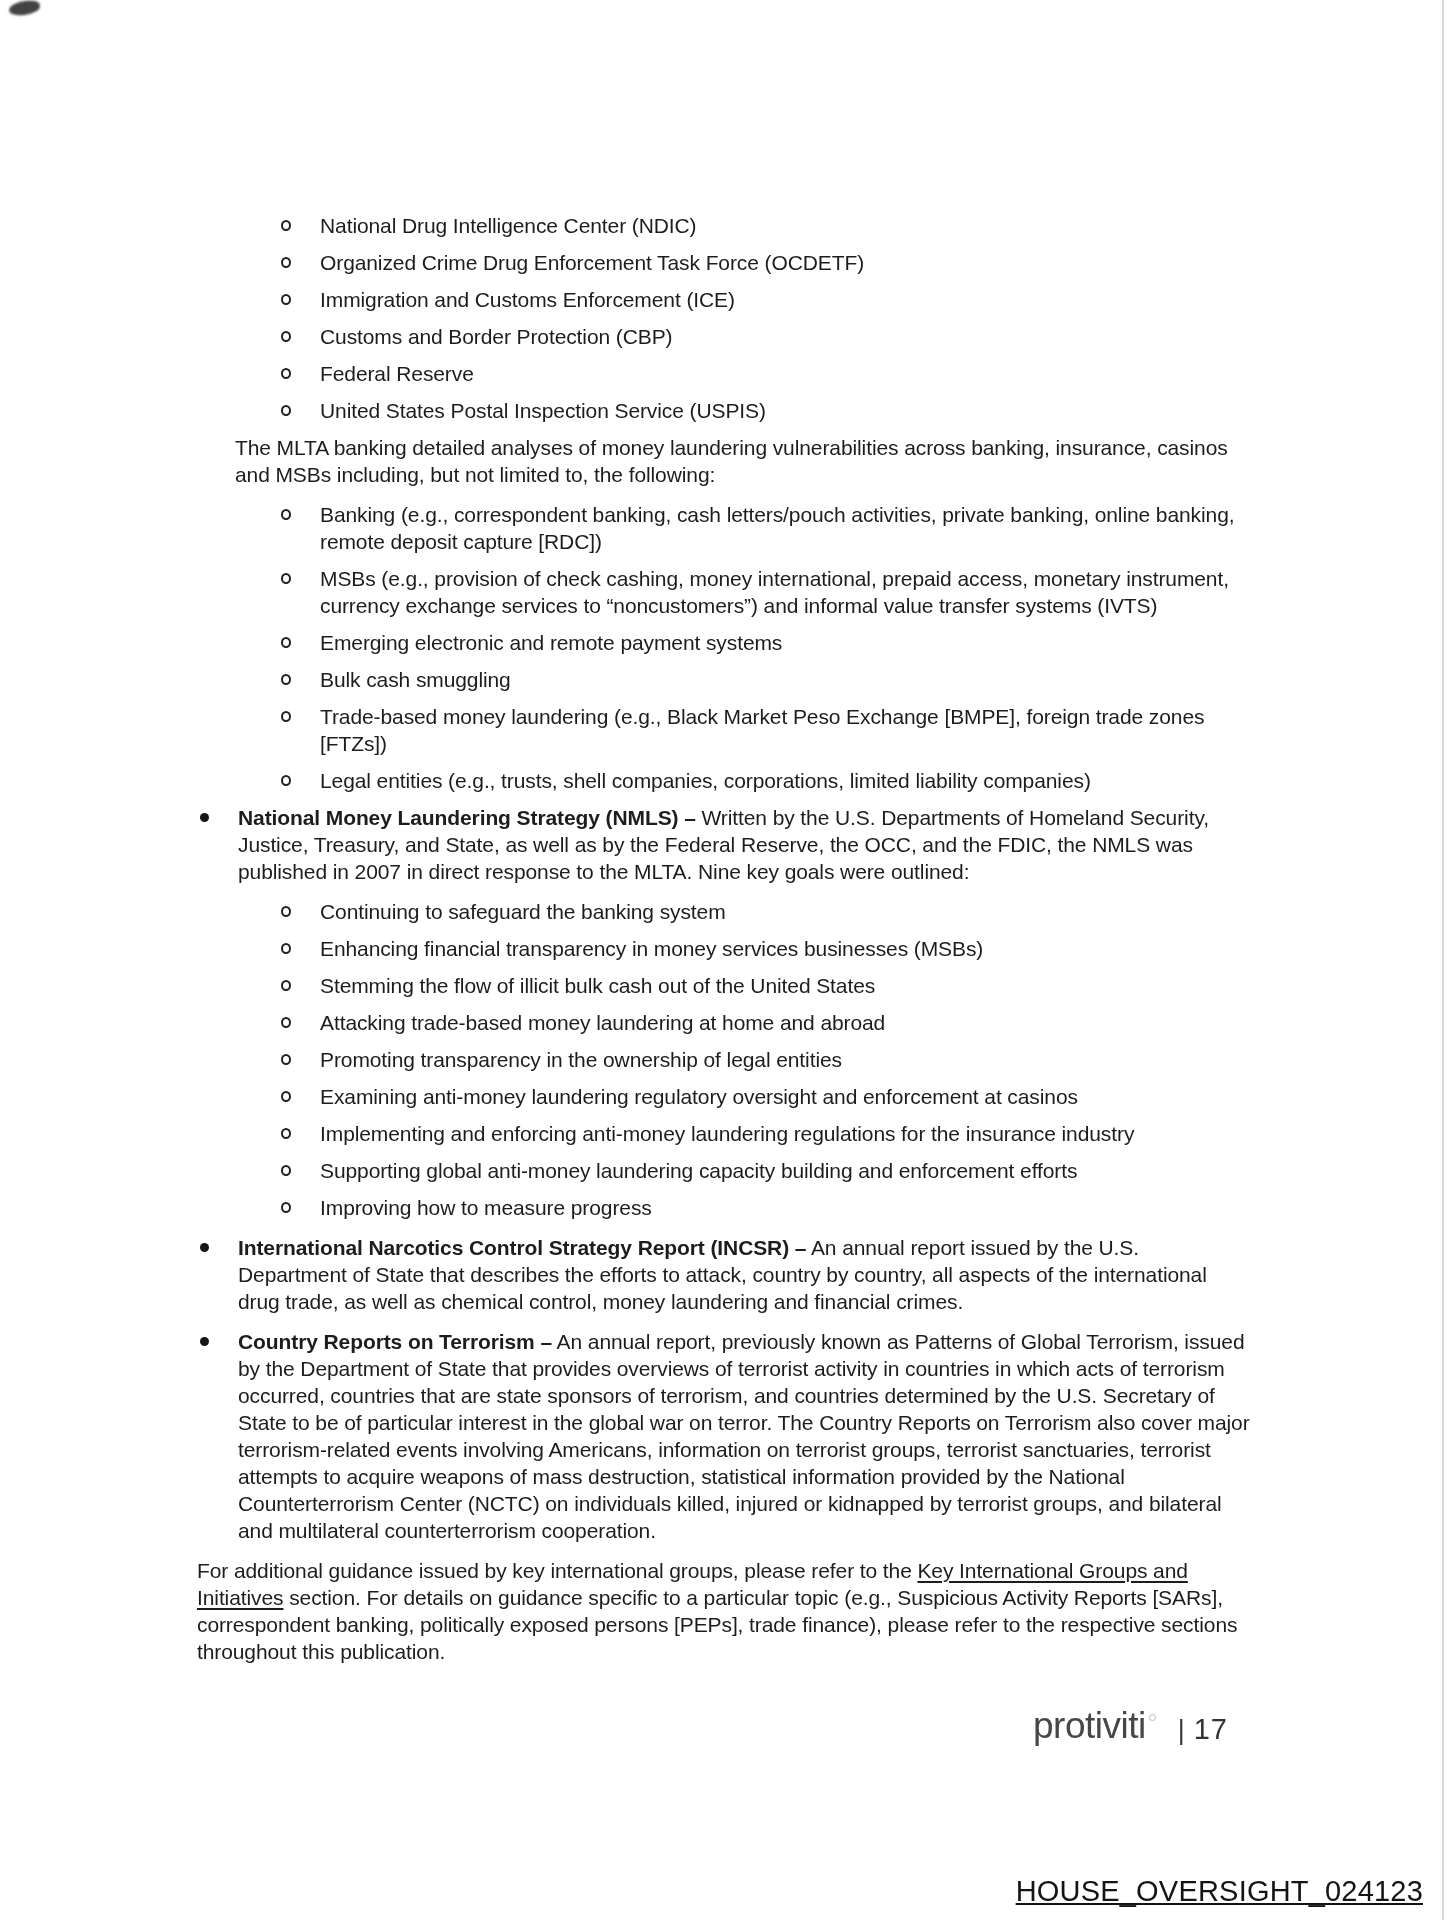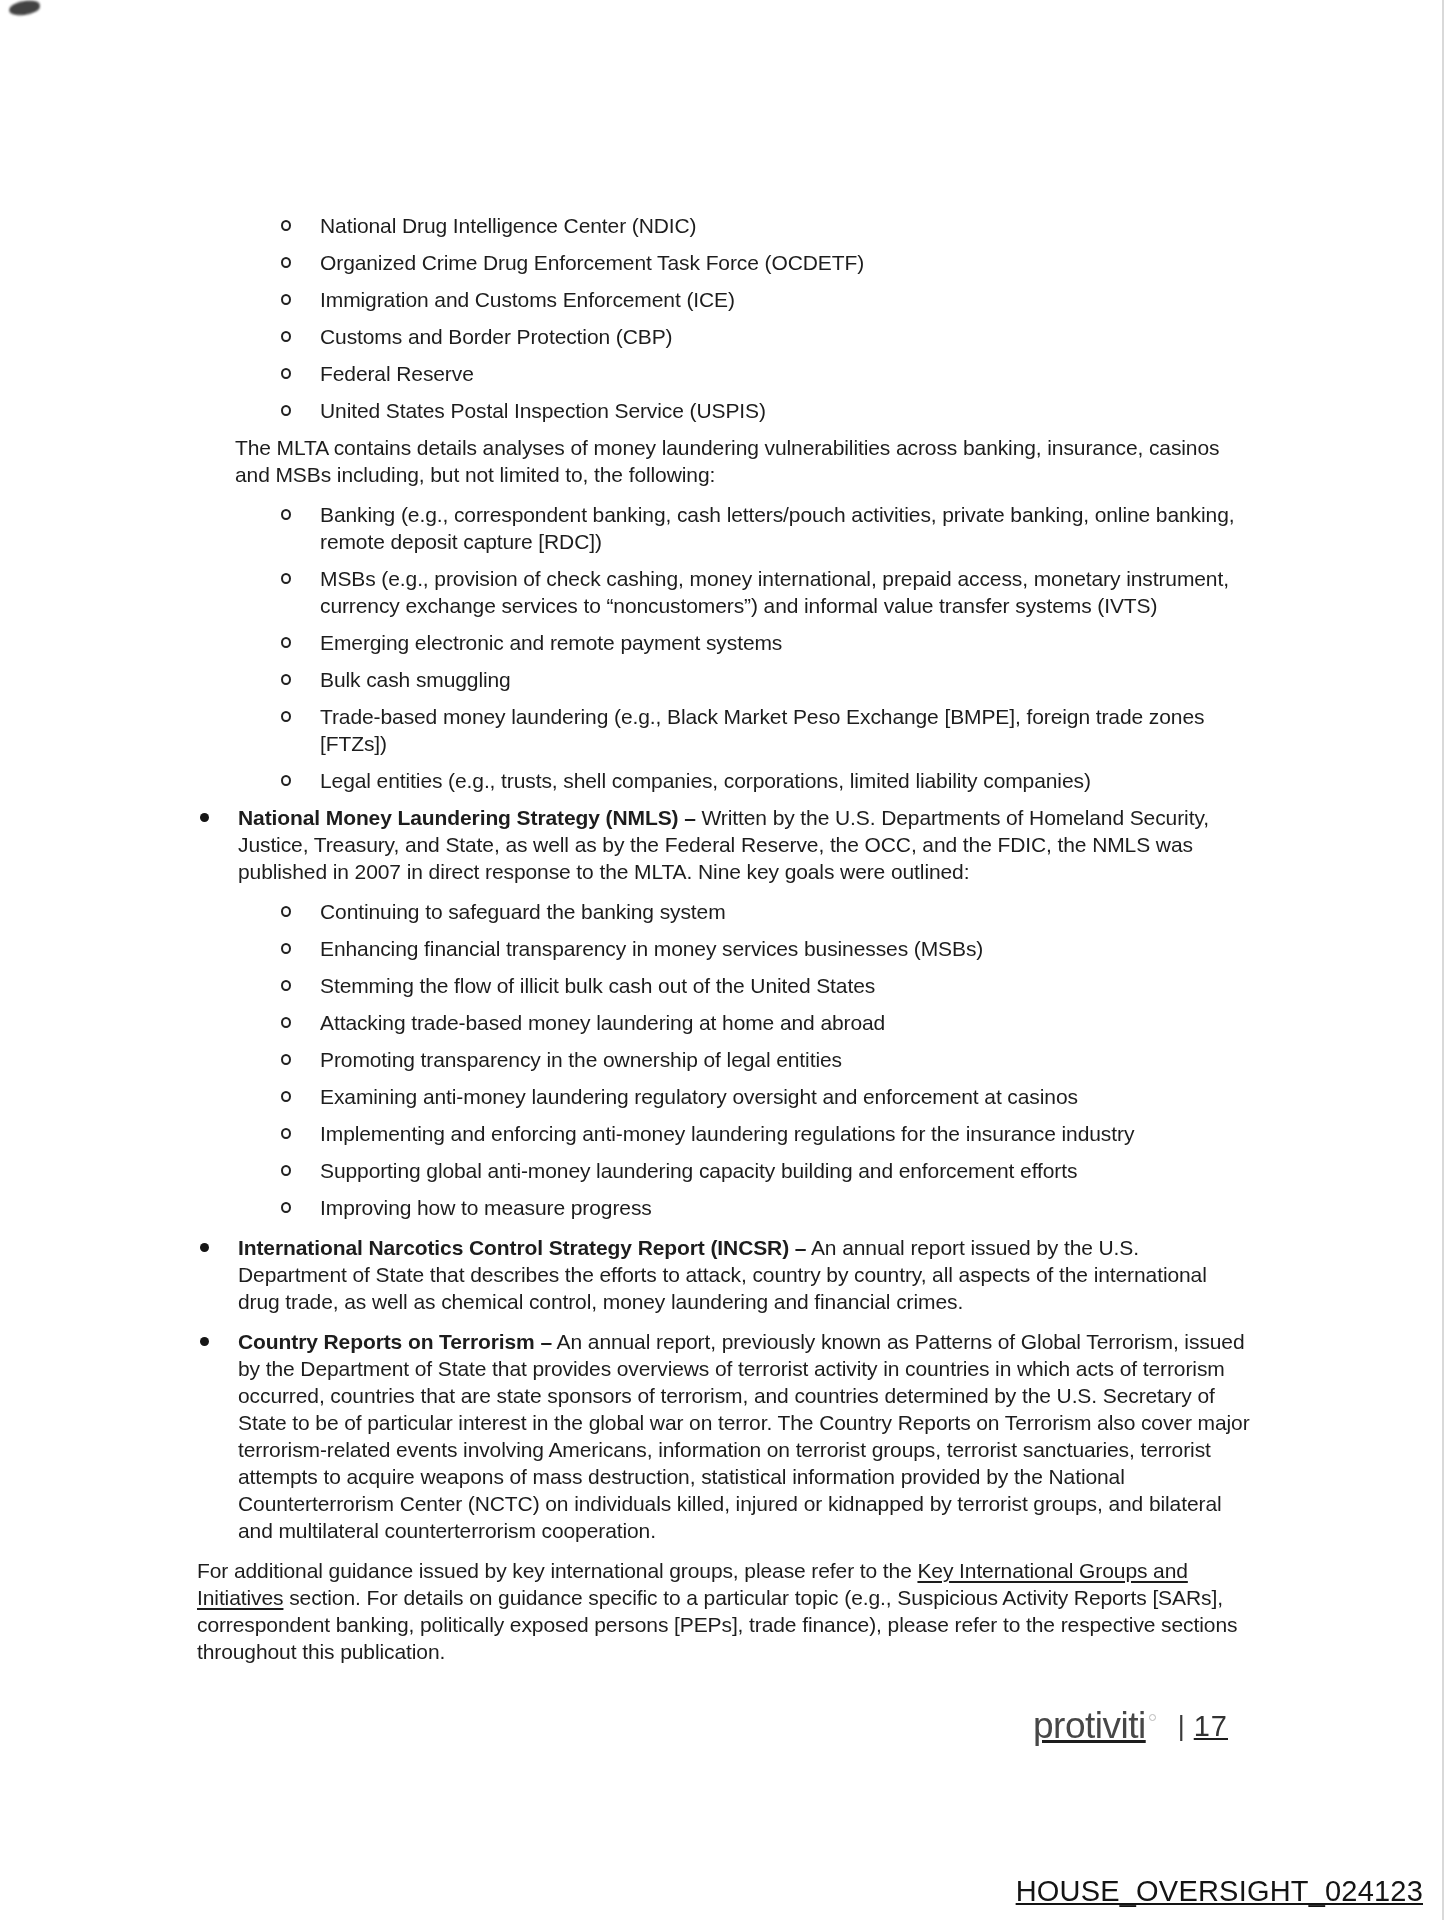--- a/index.html
+++ b/index.html
@@ -60,23 +60,22 @@
   .ref-link{
     text-decoration:underline;
     text-decoration-thickness:2px;
     text-underline-offset:3px;
     color:#1d1d1d;
   }
   .closing{width:1053px;}
   
   .brandline{
     position:absolute;top:1706px;right:218px;
-    display:flex;align-items:center;
+    display:flex;align-items:flex-end;
     white-space:nowrap;
-    text-decoration:underline;
   }
   .brand{
     font-size:37px;line-height:40px;
     color:var(--brand,#474747);
     letter-spacing:-0.5px;
   }
   .reg{
     width:5px;height:5px;border:1px solid #b9b9b9;border-radius:50%;
     align-self:flex-start;margin:8px 0 0 3px;
   }
@@ -131,21 +130,21 @@
           <span class="o-bullet"></span>
           <span class="li-text">Federal Reserve</span>
         </li>
 
         <li class="sub-item">
           <span class="o-bullet"></span>
           <span class="li-text">United States Postal Inspection Service (USPIS)</span>
         </li>
       </ul>
 
-    <p class="para indent">The MLTA contains details analyses of money laundering vulnerabilities across banking, insurance, casinos and MSBs including, but not limited to, the following:</p>
+    <p class="para indent">The MLTA banking detailed analyses of money laundering vulnerabilities across banking, insurance, casinos and MSBs including, but not limited to, the following:</p>
 
     <ul class="sublist">
 
         <li class="sub-item">
           <span class="o-bullet"></span>
           <span class="li-text">Banking (e.g., correspondent banking, cash letters/pouch activities, private banking, online banking, remote deposit capture [RDC])</span>
         </li>
 
         <li class="sub-item">
           <span class="o-bullet"></span>

